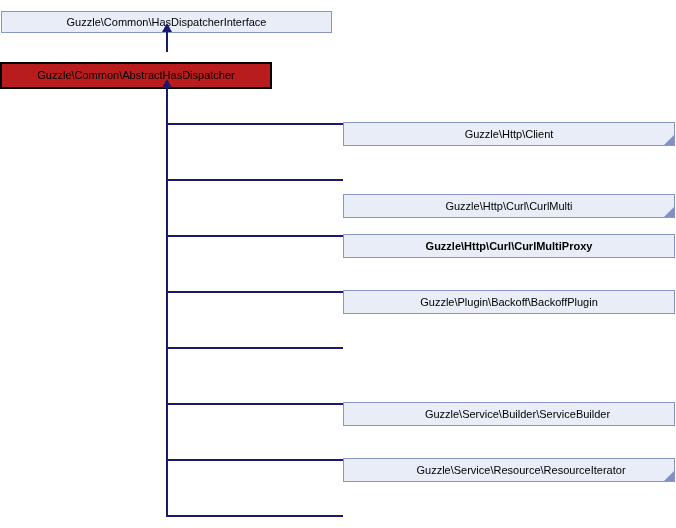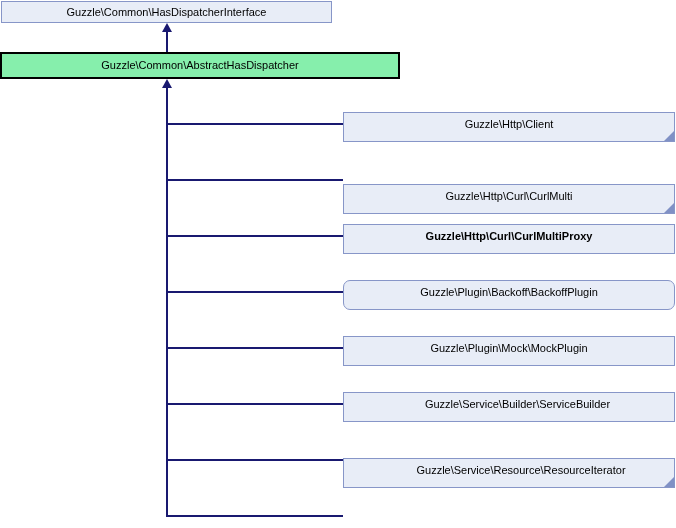--- a/index.html
+++ b/index.html
@@ -16,54 +16,55 @@
     font-family: "Liberation Sans", sans-serif;
     font-size: 11px;
     color: #000000;
   }
   .node {
     position: absolute;
     box-sizing: border-box;
     text-align: center;
     white-space: nowrap;
     overflow: hidden;
+    margin-top: 10px;
   }
   .node.interface {
     left: 1px;
     top: 1px;
     width: 331px;
     height: 22px;
     background: #e8edf7;
     border: 1px solid #8796c8;
     line-height: 20px;
   }
   .node.current {
     left: 0px;
     top: 52px;
-    width: 400px;
+    width: 272px;
     height: 27px;
-    background: #86efac;
+    background: #b91c1c;
     border: 2px solid #000000;
     line-height: 23px;
   }
   .node.child {
     left: 343px;
     width: 332px;
-    height: 30px;
+    height: 24px;
     background: #e8edf7;
     border: 1px solid #8796c8;
     line-height: 22px;
   }
   .c0 { top: 112px; }
   .c1 { top: 184px; }
   .c2 { top: 224px; font-weight: bold; }
-  .c3 { top: 280px; border-radius: 7px; }
+  .c3 { top: 280px; }
   .c4 { top: 336px; }
   .c5 { top: 392px; padding-left: 17px; }
-  .c6 { top: 458px; padding-left: 24px; }
+  .c6 { top: 448px; padding-left: 24px; }
   .c7 { top: 504px; }
 
   .fold {
     position: absolute;
     right: 0;
     bottom: 0;
     width: 10px;
     height: 10px;
     background: #8091c5;
     clip-path: polygon(100% 0, 100% 100%, 0 100%);
@@ -139,23 +140,20 @@
   </div>
 
   <div class="node child c2">
     <span>Guzzle\Http\Curl\CurlMultiProxy</span>
   </div>
 
   <div class="node child c3">
     <span>Guzzle\Plugin\Backoff\BackoffPlugin</span>
   </div>
 
-  <div class="node child c4">
-    <span>Guzzle\Plugin\Mock\MockPlugin</span>
-  </div>
 
   <div class="node child c5">
     <span>Guzzle\Service\Builder\ServiceBuilder</span>
   </div>
 
   <div class="node child c6">
     <span>Guzzle\Service\Resource\ResourceIterator</span>
     <span class="fold"></span>
   </div>
 

